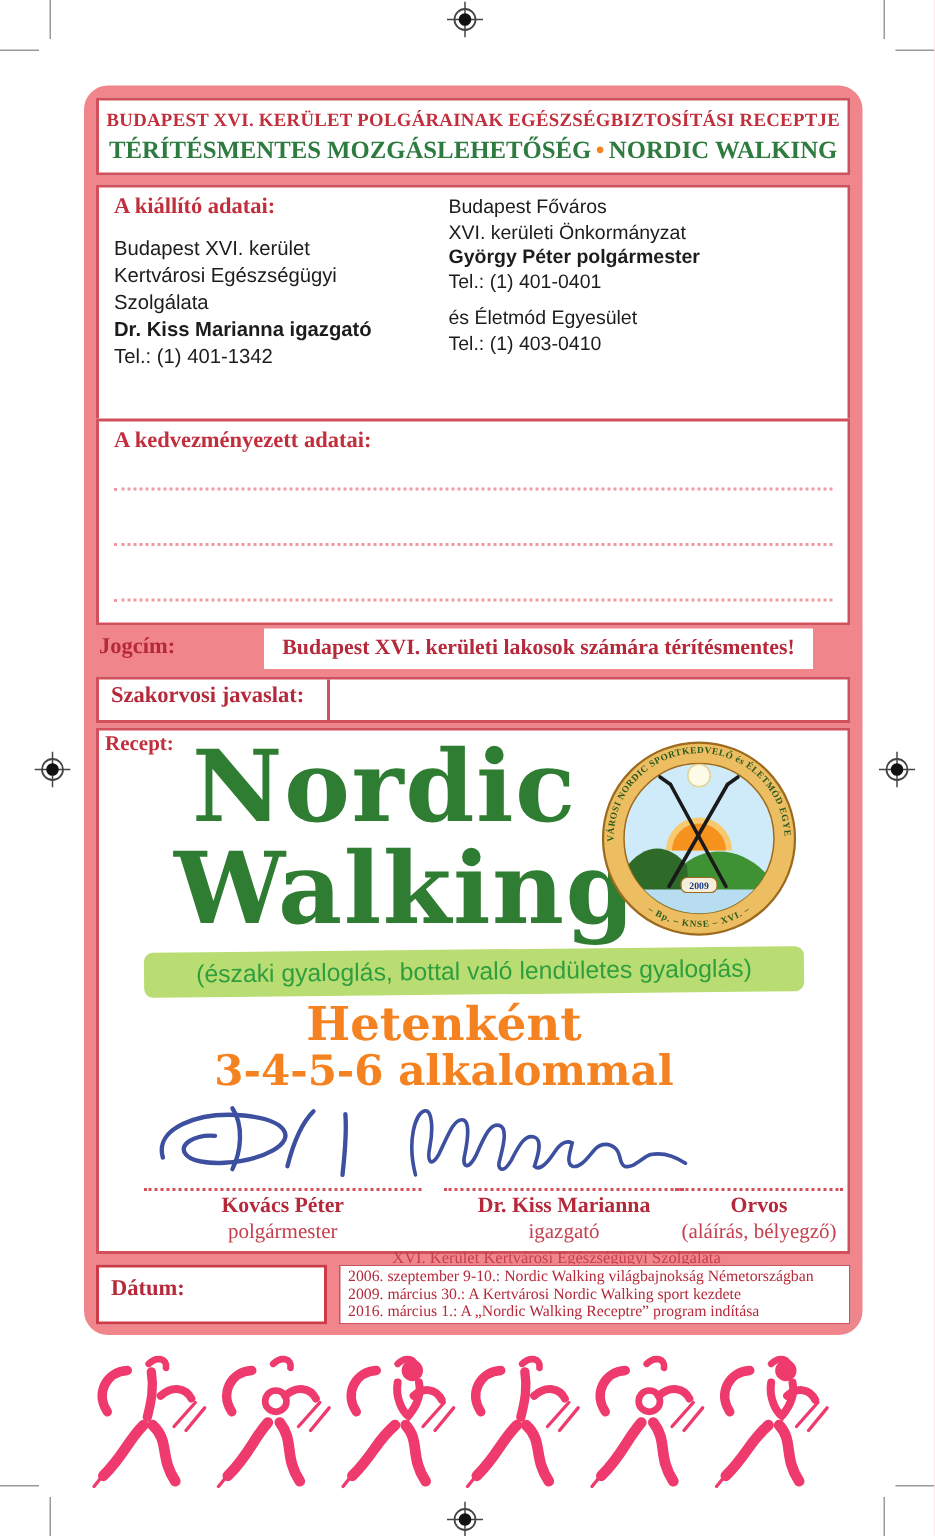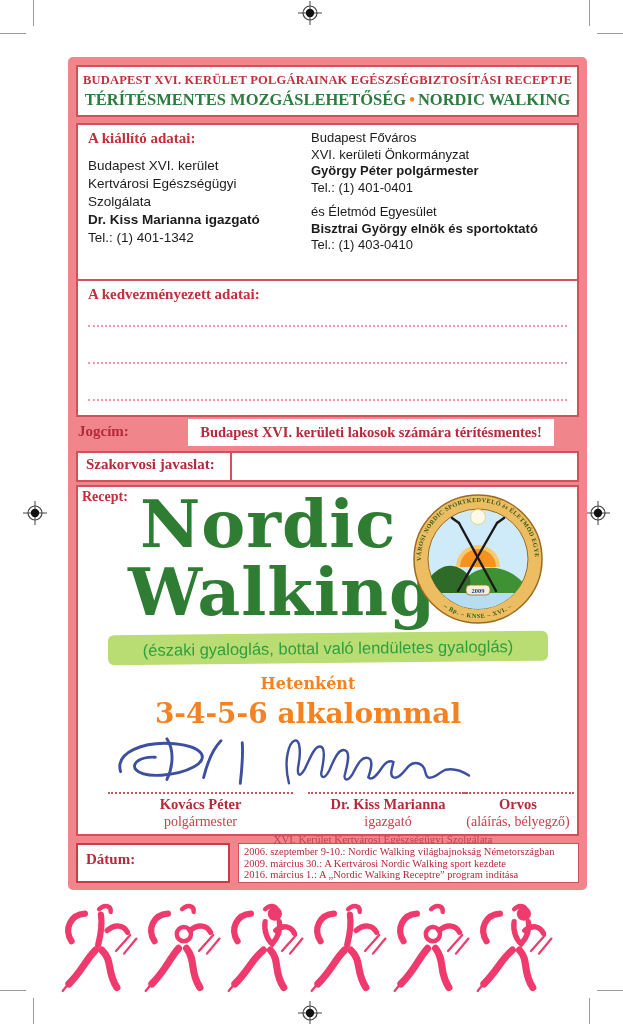--- a/index.html
+++ b/index.html
@@ -4,22 +4,22 @@
 <style>
   html,body { margin:0; padding:0; background:#ffffff; }
   .page { position:relative; width:623px; height:1024px; background:#ffffff; overflow:hidden;
           font-family:"Liberation Sans", sans-serif; }
 
   
   .crop { position:absolute; background:#9a9a9a; }
   .regmark { position:absolute; width:24px; height:24px; }
 
   
-  .doc { position:absolute; left:68px; top:57px; width:519px; height:833px;
-         background:#f1858c; border-radius:5px; }
+  .doc { position:absolute; left:56px; top:57px; width:519px; height:833px;
+         background:#f1858c; border-radius:16px; }
   .wbox { position:absolute; background:#ffffff; border:2px solid #d2505b; box-sizing:border-box; }
 
   
   .hdr-line1 { margin-top:6px; text-align:center; font-family:"Liberation Serif",serif;
                font-weight:bold; font-size:12.5px; letter-spacing:.2px; color:#c22f3c; white-space:nowrap; }
   .hdr-line2 { text-align:center; font-family:"Liberation Serif",serif; font-weight:bold;
                font-size:16.5px; color:#2e7b40; white-space:nowrap; margin-top:2px; }
   .hdr-line2 .bullet { color:#f58220; padding:0 3px; }
 
   .sec-heading { position:absolute; font-family:"Liberation Serif",serif; font-weight:bold;
@@ -46,21 +46,21 @@
   .bigword { position:absolute; font-family:"DejaVu Serif",serif; font-weight:bold;
              color:#2e7d33; font-size:66px; line-height:66px; letter-spacing:1px; white-space:nowrap; }
   .n1 { left:62px; top:4px; }
   .n2 { left:50px; top:72px;text-align:center; }
 
   .green-band { position:absolute; left:30px; top:146px; width:440px; height:30px; background:#b9dd72;
                 border-radius:6px; transform:rotate(-.6deg); text-align:center; line-height:30px;
                 font-size:16.5px; color:#2f9e3f; white-space:nowrap; }
   .freq { position:absolute; left:10px; top:182px; width:440px; text-align:center;
           font-family:"DejaVu Serif",serif; font-weight:bold; color:#f58220; }
-  .freq .f1 { font-size:16px; line-height:29px; }
+  .freq .f1 { font-size:31px; line-height:29px; }
   .freq .f2 { font-size:28px; line-height:31px; }
 
   .sigsvg { position:absolute; }
   .sigline { position:absolute; top:305px; border-top:2px dotted #d0515c; }
   .signame { position:absolute; top:309px; text-align:center; font-family:"Liberation Serif",serif;
              font-weight:bold; font-size:14.5px; color:#b5293a; white-space:nowrap; }
   .sigrole { position:absolute; top:327px; text-align:center; font-family:"Liberation Serif",serif;
              font-size:14px; color:#c5404d; white-space:nowrap; }
   .sigextra { position:absolute; top:346px; left:145px; width:320px; text-align:center;
               font-family:"Liberation Serif",serif; font-size:11px; color:#c5404d; white-space:nowrap; }
@@ -173,21 +173,20 @@
         <div class="b">Dr. Kiss Marianna igazgató</div>
         <div>Tel.: (1) 401-1342</div>
       </div>
       <div class="issuer-col" style="left:233px;top:5px;line-height:16.5px;font-size:13px">
         <div>Budapest Főváros</div>
         <div>XVI. kerületi Önkormányzat</div>
         <div class="b">György Péter polgármester</div>
         <div>Tel.: (1) 401-0401</div>
         <div class="grp2">
           <div>és Életmód Egyesület</div>
-          <div class="b">Bisztrai György elnök és sportoktató</div>
           <div>Tel.: (1) 403-0410</div>
         </div>
       </div>
     </div>
 
     <div class="wbox" style="left:8px;top:222px;width:503px;height:138px">
       <div class="sec-heading" style="left:10px;top:5px">A kedvezményezett adatai:</div>
       <div class="dotline" style="top:44px"></div>
       <div class="dotline" style="top:81px"></div>
       <div class="dotline" style="top:118px"></div>

